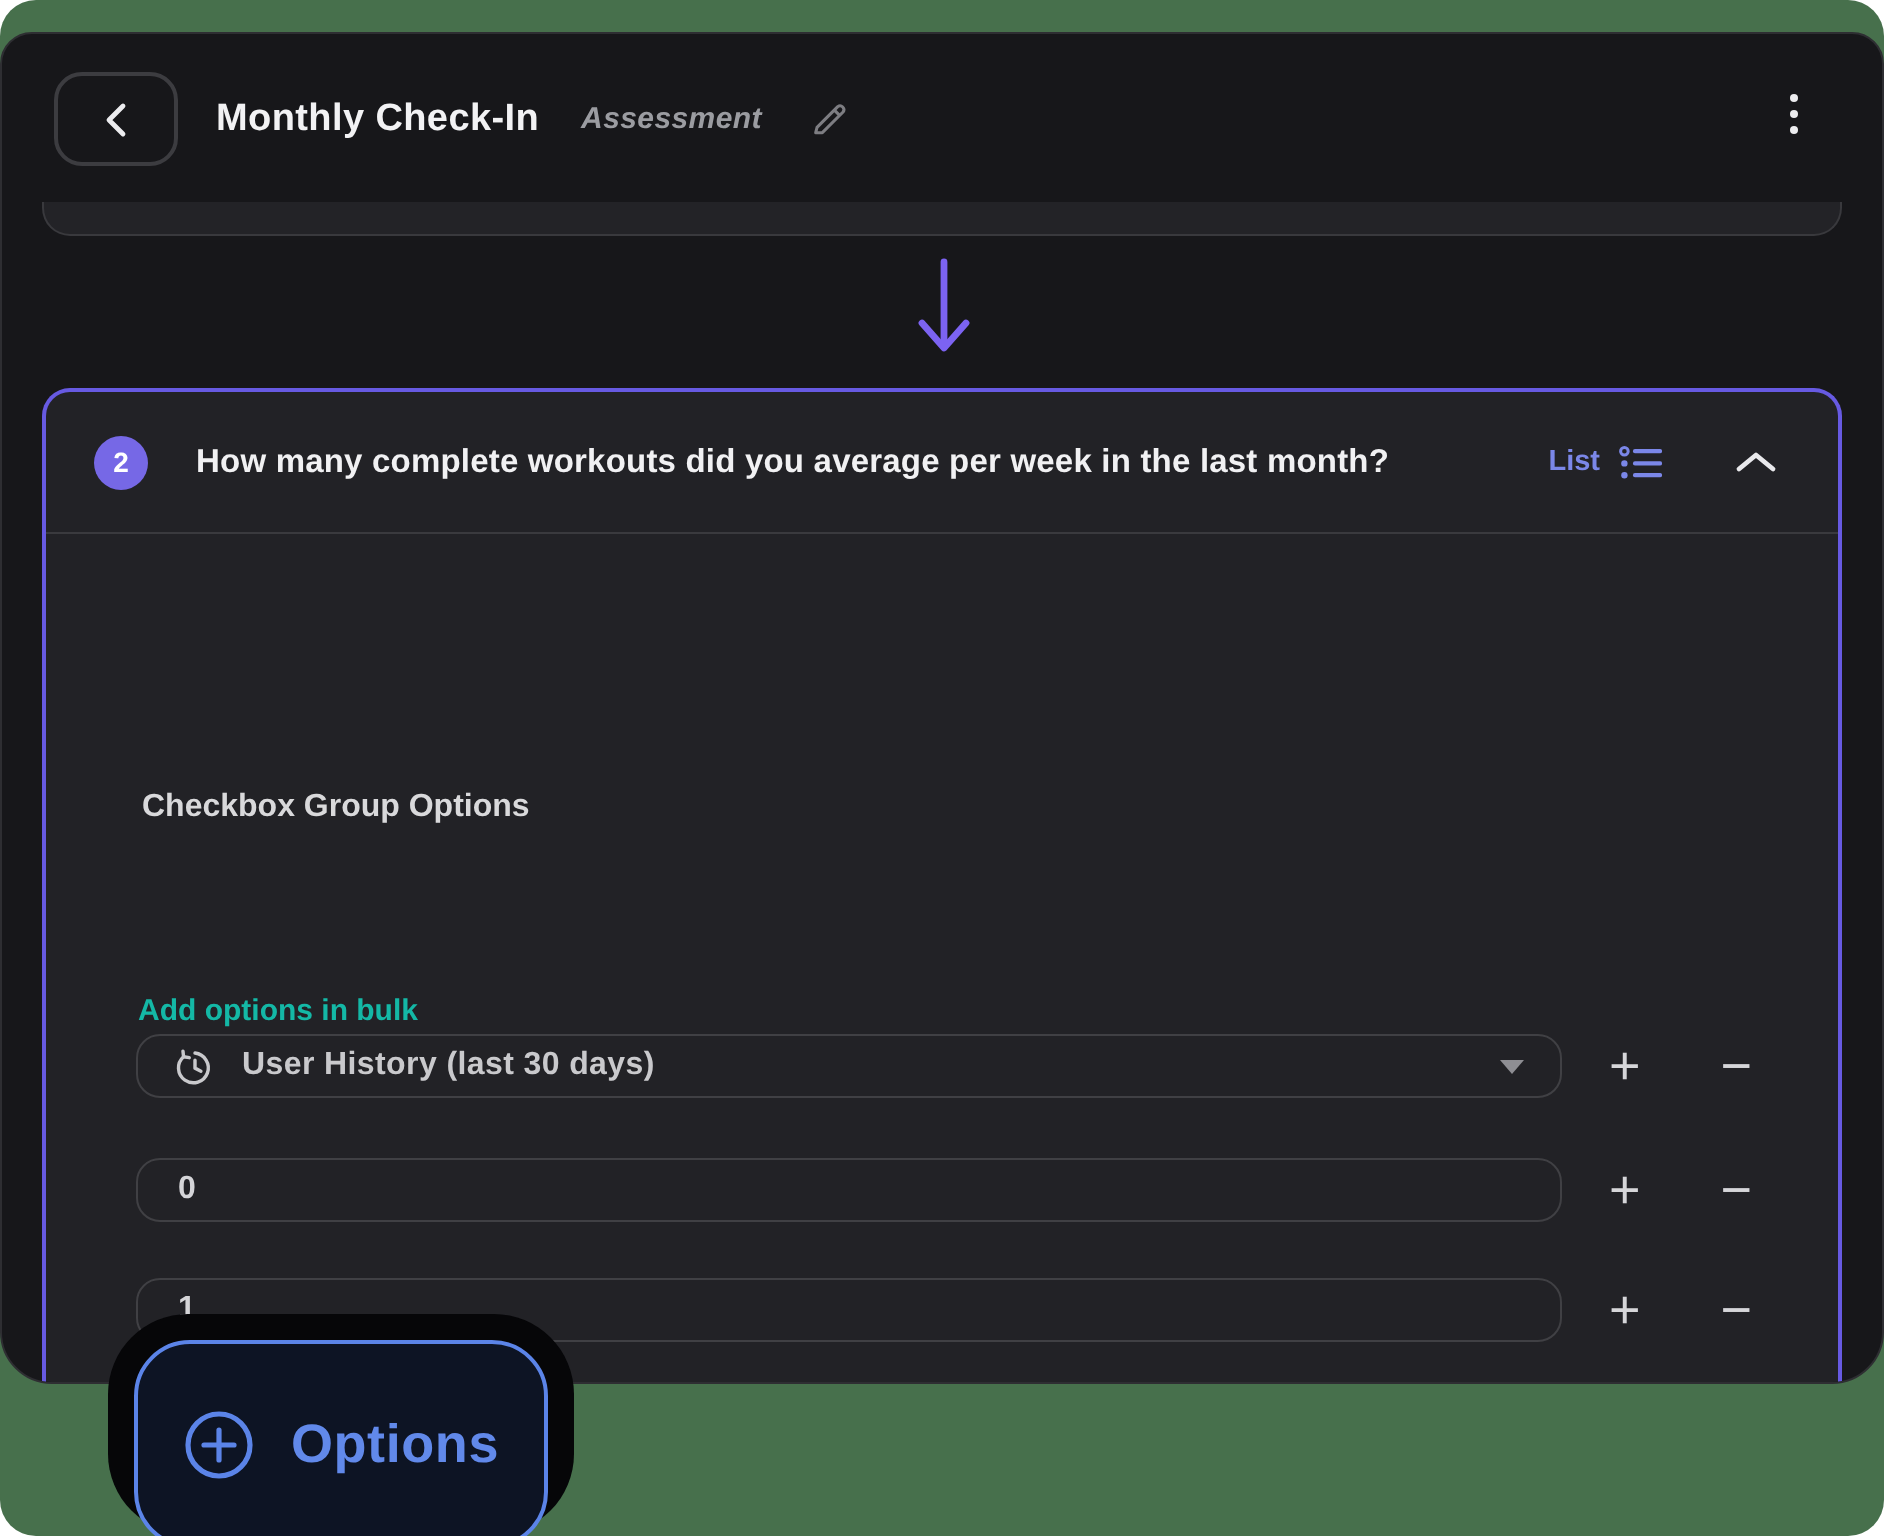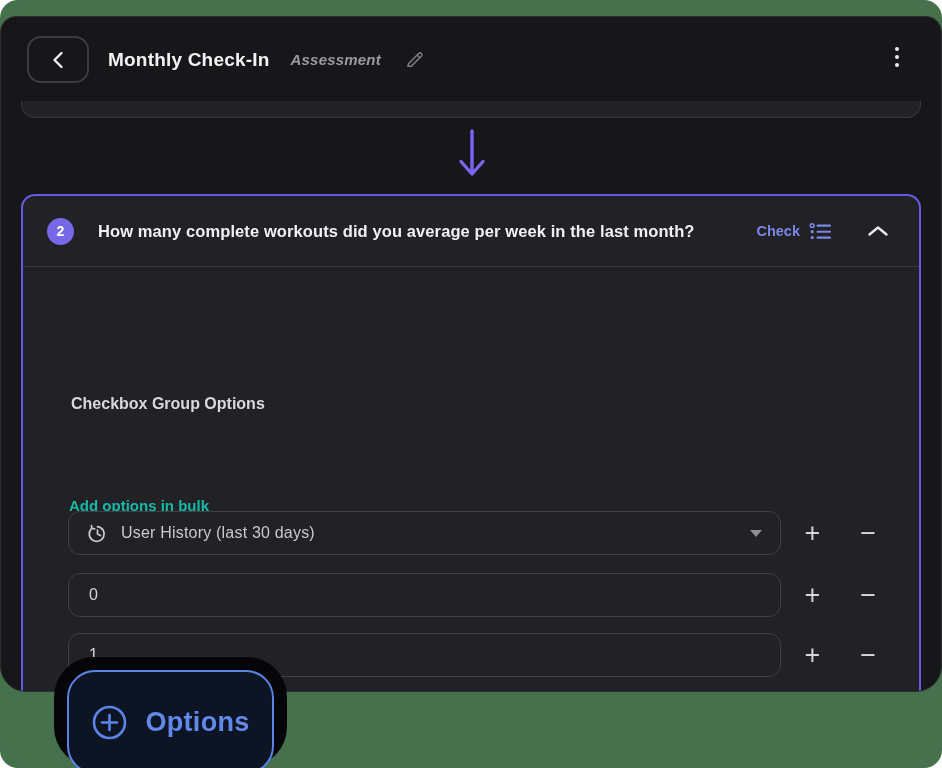--- a/index.html
+++ b/index.html
@@ -44,22 +44,22 @@
   .qtype{display:flex;align-items:center;gap:9px;cursor:pointer;}
   .qtype-label{font-size:14.5px;font-weight:600;color:#7b87e8;}
   .qcollapse{margin-left:36px;margin-right:6px;cursor:pointer;display:flex;align-items:center;}
 
   .qbody{position:relative;height:calc(100% - 71px);}
   .section-title{position:absolute;left:48px;top:128px;font-size:16px;font-weight:600;color:#d9d9db;}
   .bulk-link{position:absolute;left:46px;top:190px;font-size:15px;font-weight:600;color:#14b8a6;
              cursor:pointer;margin-top:40px;}
 
   .row{position:absolute;left:45px;width:824px;height:44px;display:flex;align-items:center;}
-  .fieldbox{width:716px;height:44px;border:1px solid #404044;border-radius:12px;box-sizing:border-box;
-            display:flex;align-items:center;padding:0 18px;background:#222226;}
+  .fieldbox{width:716px;height:32px;border:1px solid #404044;border-radius:12px;box-sizing:border-box;
+            display:flex;align-items:center;padding:0 18px;background:#222226;font-weight:bold;}
   .fieldbox.option{padding:0 20px;}
   .field-text{font-size:16px;color:#c9c9cc;letter-spacing:.2px;}
   .option-text{font-size:16px;color:#d5d5d8;}
   .dd-caret{margin-left:auto;width:0;height:0;border-left:6px solid transparent;
             border-right:6px solid transparent;border-top:7px solid #8e8e93;}
   .hist-ic{margin-right:13px;display:flex;align-items:center;}
   .rowbtn{width:48px;height:44px;margin-left:8px;background:none;border:none;cursor:pointer;
           font-family:"Liberation Sans",sans-serif;font-size:27px;font-weight:300;color:#d6d6d9;
           display:flex;align-items:center;justify-content:center;padding:0;line-height:1;}
 
@@ -108,21 +108,21 @@
         <line x1="16" y1="3" x2="16" y2="44" stroke="#7c63f2" stroke-width="3.4" stroke-linecap="round"></line>
         <polyline points="5,33.5 16,46 27,33.5" fill="none" stroke="#7c63f2" stroke-width="3.4" stroke-linecap="round" stroke-linejoin="round"></polyline>
       </svg>
     </div>
 
     <div class="qcard">
       <div class="qhead">
         <div class="qbadge">2</div>
         <div class="qtext">How many complete workouts did you average per week in the last month?</div>
         <div class="qtype">
-          <span class="qtype-label">Check</span>
+          <span class="qtype-label">List</span>
           <span style="display:flex;">
             <svg width="22" height="19" viewBox="0 0 22 19">
               <circle cx="3.2" cy="3.6" r="1.9" fill="none" stroke="#7b87e8" stroke-width="1.5"></circle>
               <circle cx="3.2" cy="9.7" r="1.6" fill="#7b87e8"></circle>
               <circle cx="3.2" cy="15.6" r="1.6" fill="#7b87e8"></circle>
               <line x1="8.5" y1="3.6" x2="21" y2="3.6" stroke="#7b87e8" stroke-width="2.1" stroke-linecap="round"></line>
               <line x1="8.5" y1="9.7" x2="21" y2="9.7" stroke="#7b87e8" stroke-width="2.1" stroke-linecap="round"></line>
               <line x1="8.5" y1="15.6" x2="21" y2="15.6" stroke="#7b87e8" stroke-width="2.1" stroke-linecap="round"></line>
             </svg>
           </span>

